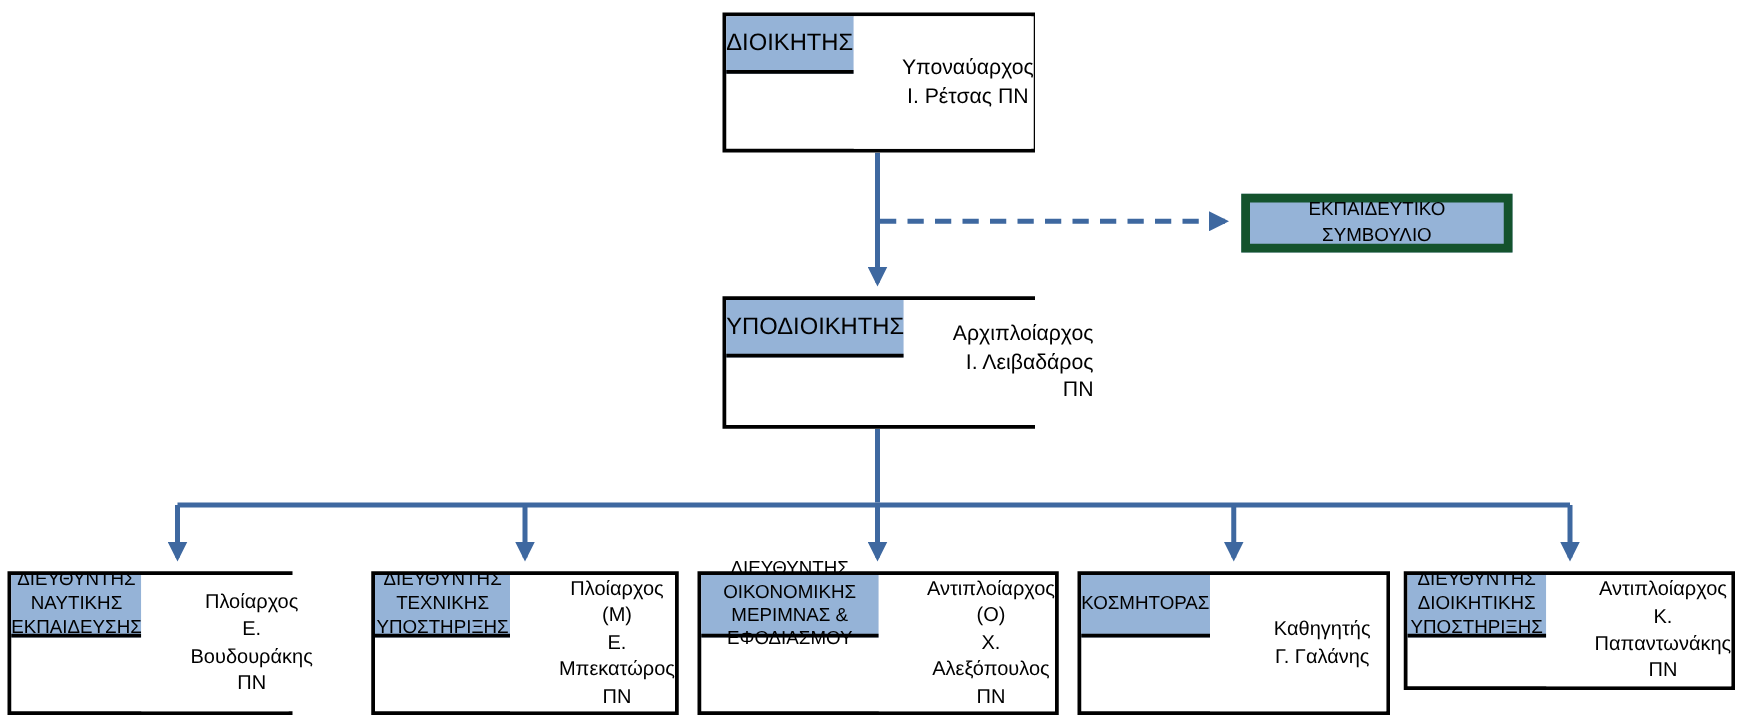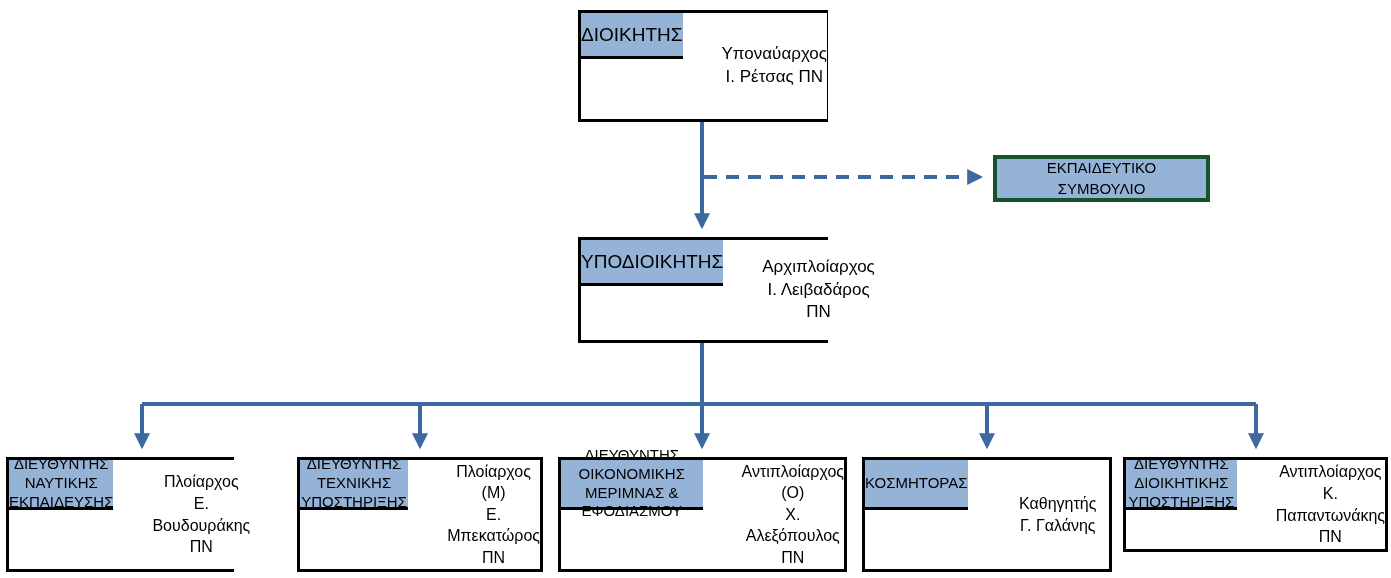--- a/index.html
+++ b/index.html
@@ -39,36 +39,36 @@
   .node-body span{display:block;}
   .node-header span{display:block;}
 
   
   .big .node-header{height:43px;font-size:19px;}
   .big .node-body{font-size:17px;}
 
   
   .council{
     position:absolute;
-    border:4px solid #14532d;
+    border:7px solid #14532d;
     background:#95B3D7;
     box-sizing:border-box;
     display:flex;align-items:center;justify-content:center;
     flex-direction:column;
     text-align:center;
     font-size:15px;line-height:1.35;
   }
 
   
   .dept .node-header{height:47px;font-size:15px;}
   .dept .node-body{font-size:16px;}
 
   #node-commander{left:578px;top:10px;width:250px;height:112px;}
   #node-council{left:993px;top:155px;width:217px;height:47px;}
-  #node-deputy{left:578px;top:237px;width:250px;height:106px;}
+  #node-deputy{left:578px;top:237px;width:250px;height:106px;text-align:right;}
 
   #dept-0{left:6px;  top:457px;width:228px;height:115px;}
   #dept-1{left:297px;top:457px;width:246px;height:115px;}
   #dept-2{left:558px;top:457px;width:289px;height:115px;justify-content:flex-end;}
   #dept-3{left:862px;top:457px;width:250px;height:115px;}
   #dept-4{left:1123px;top:457px;width:265px;height:95px;}
 </style>
 </head>
 <body>
 

